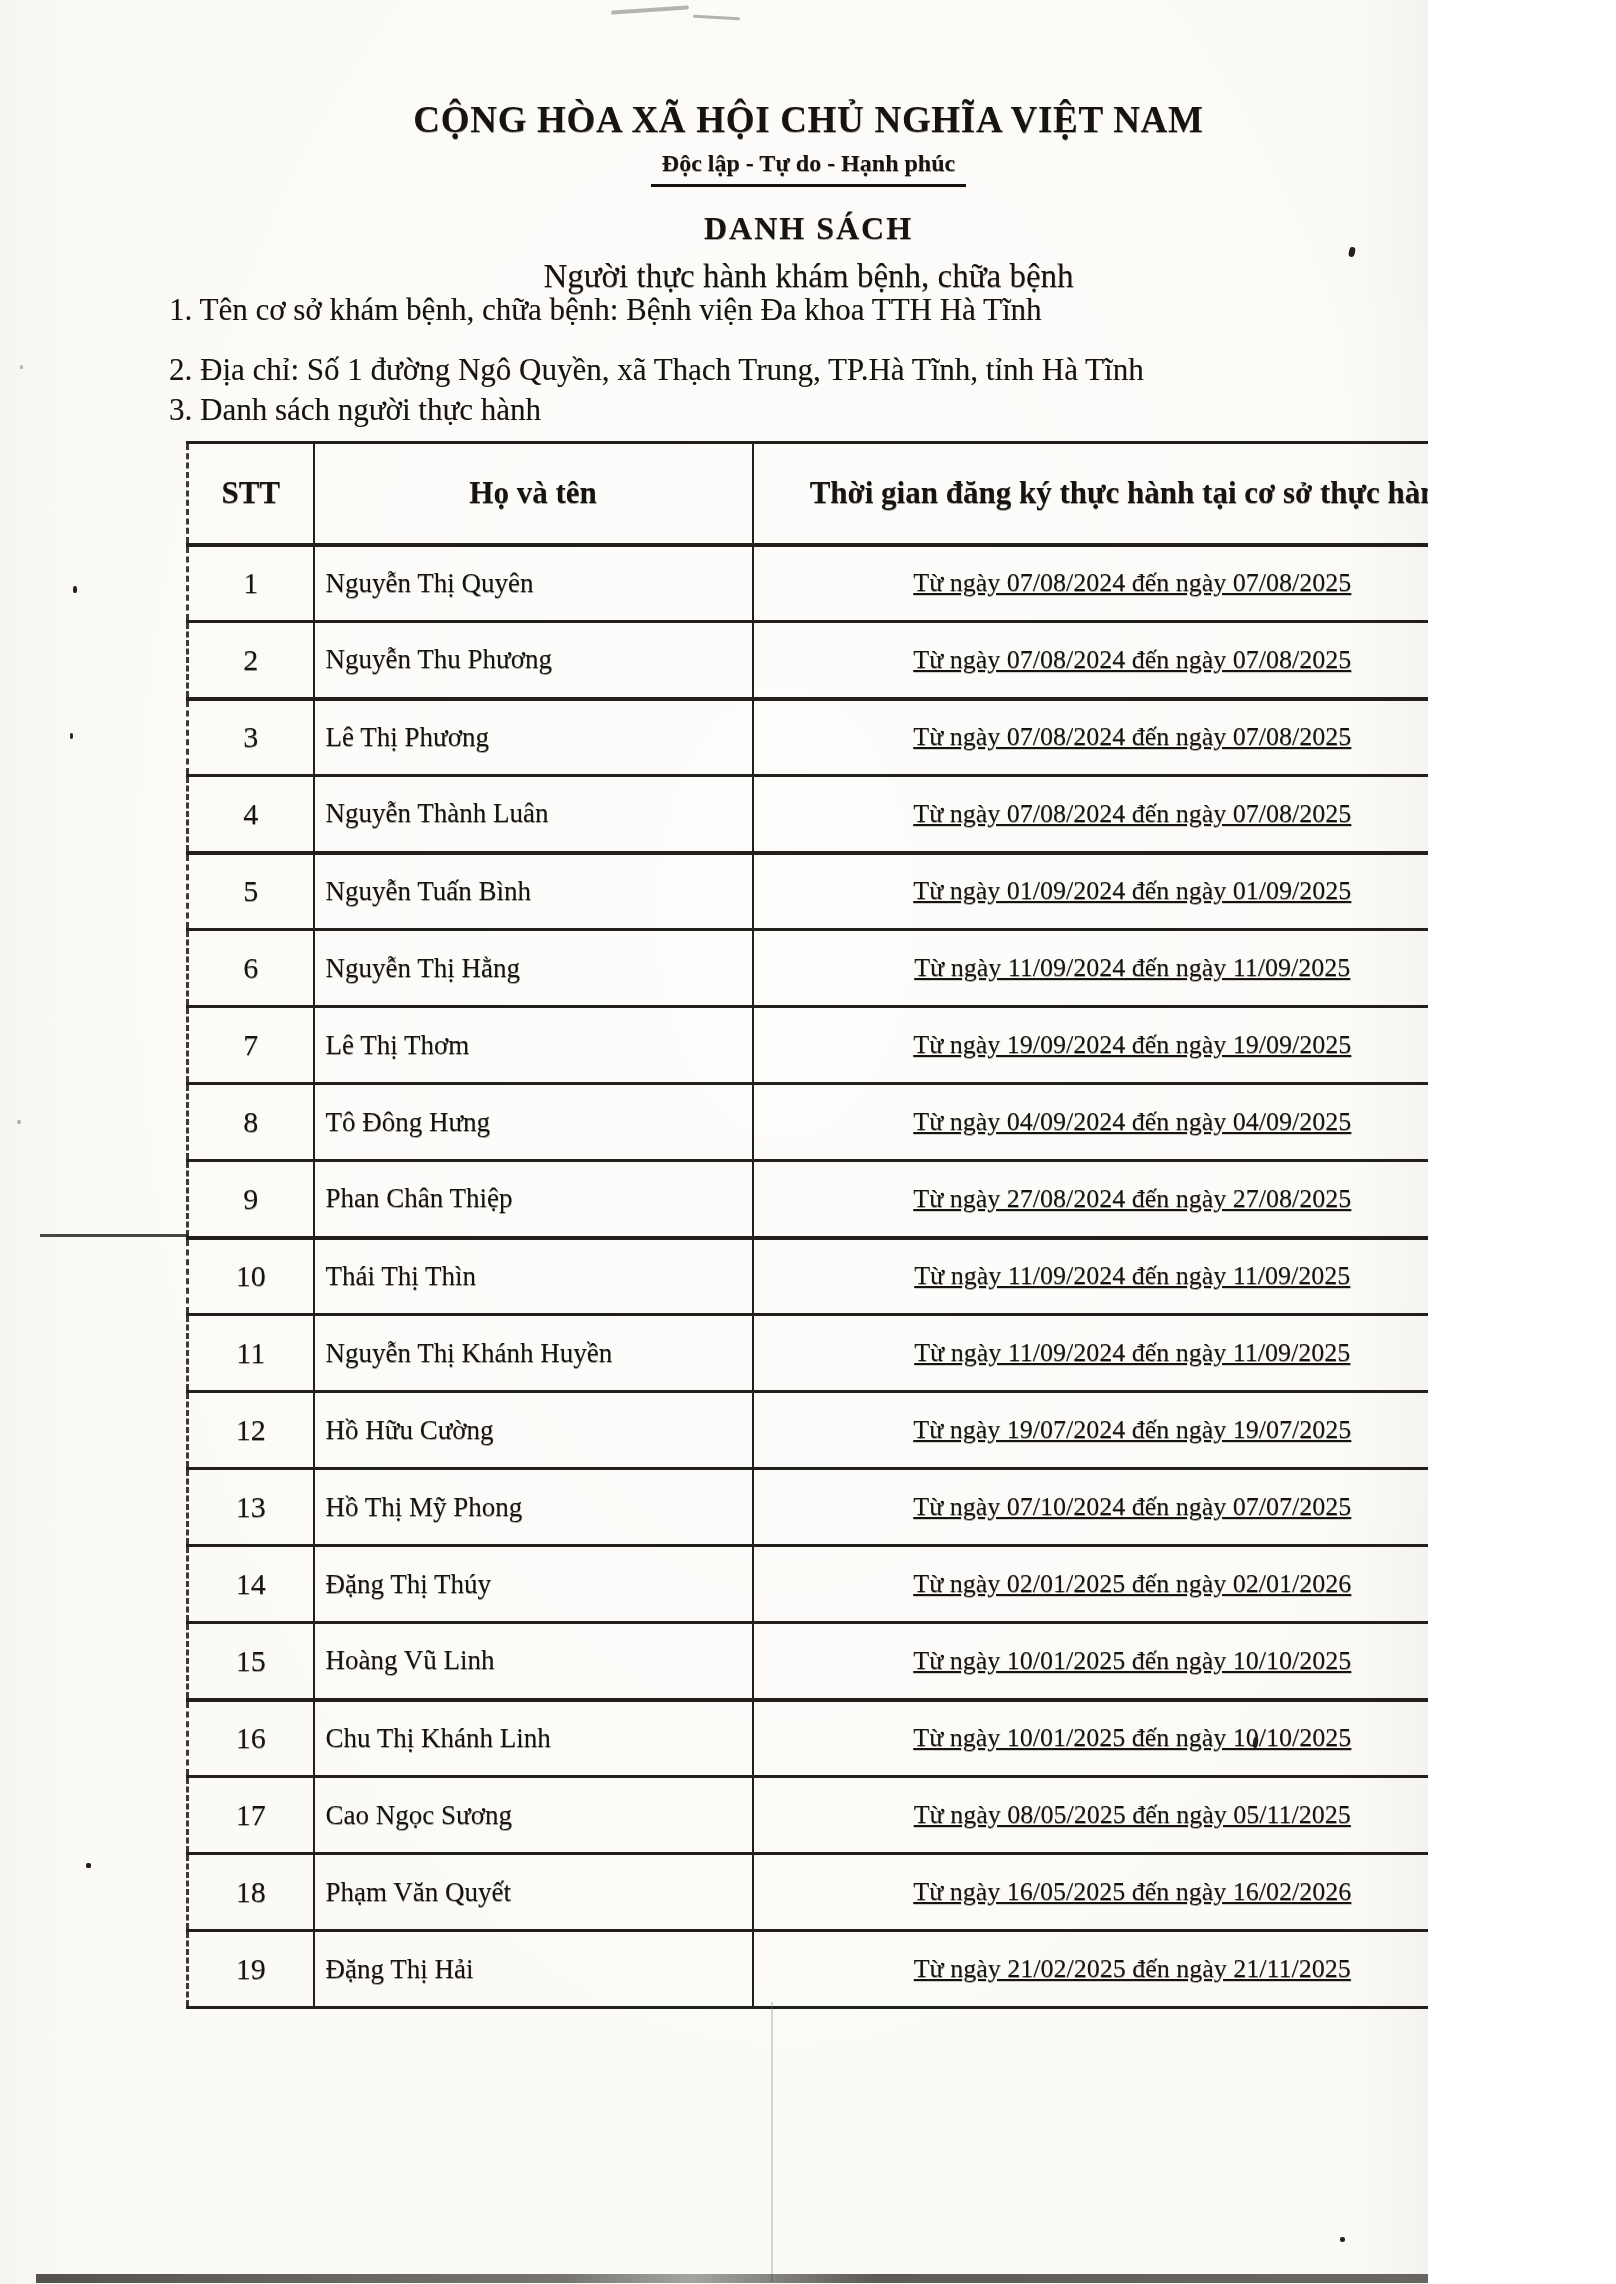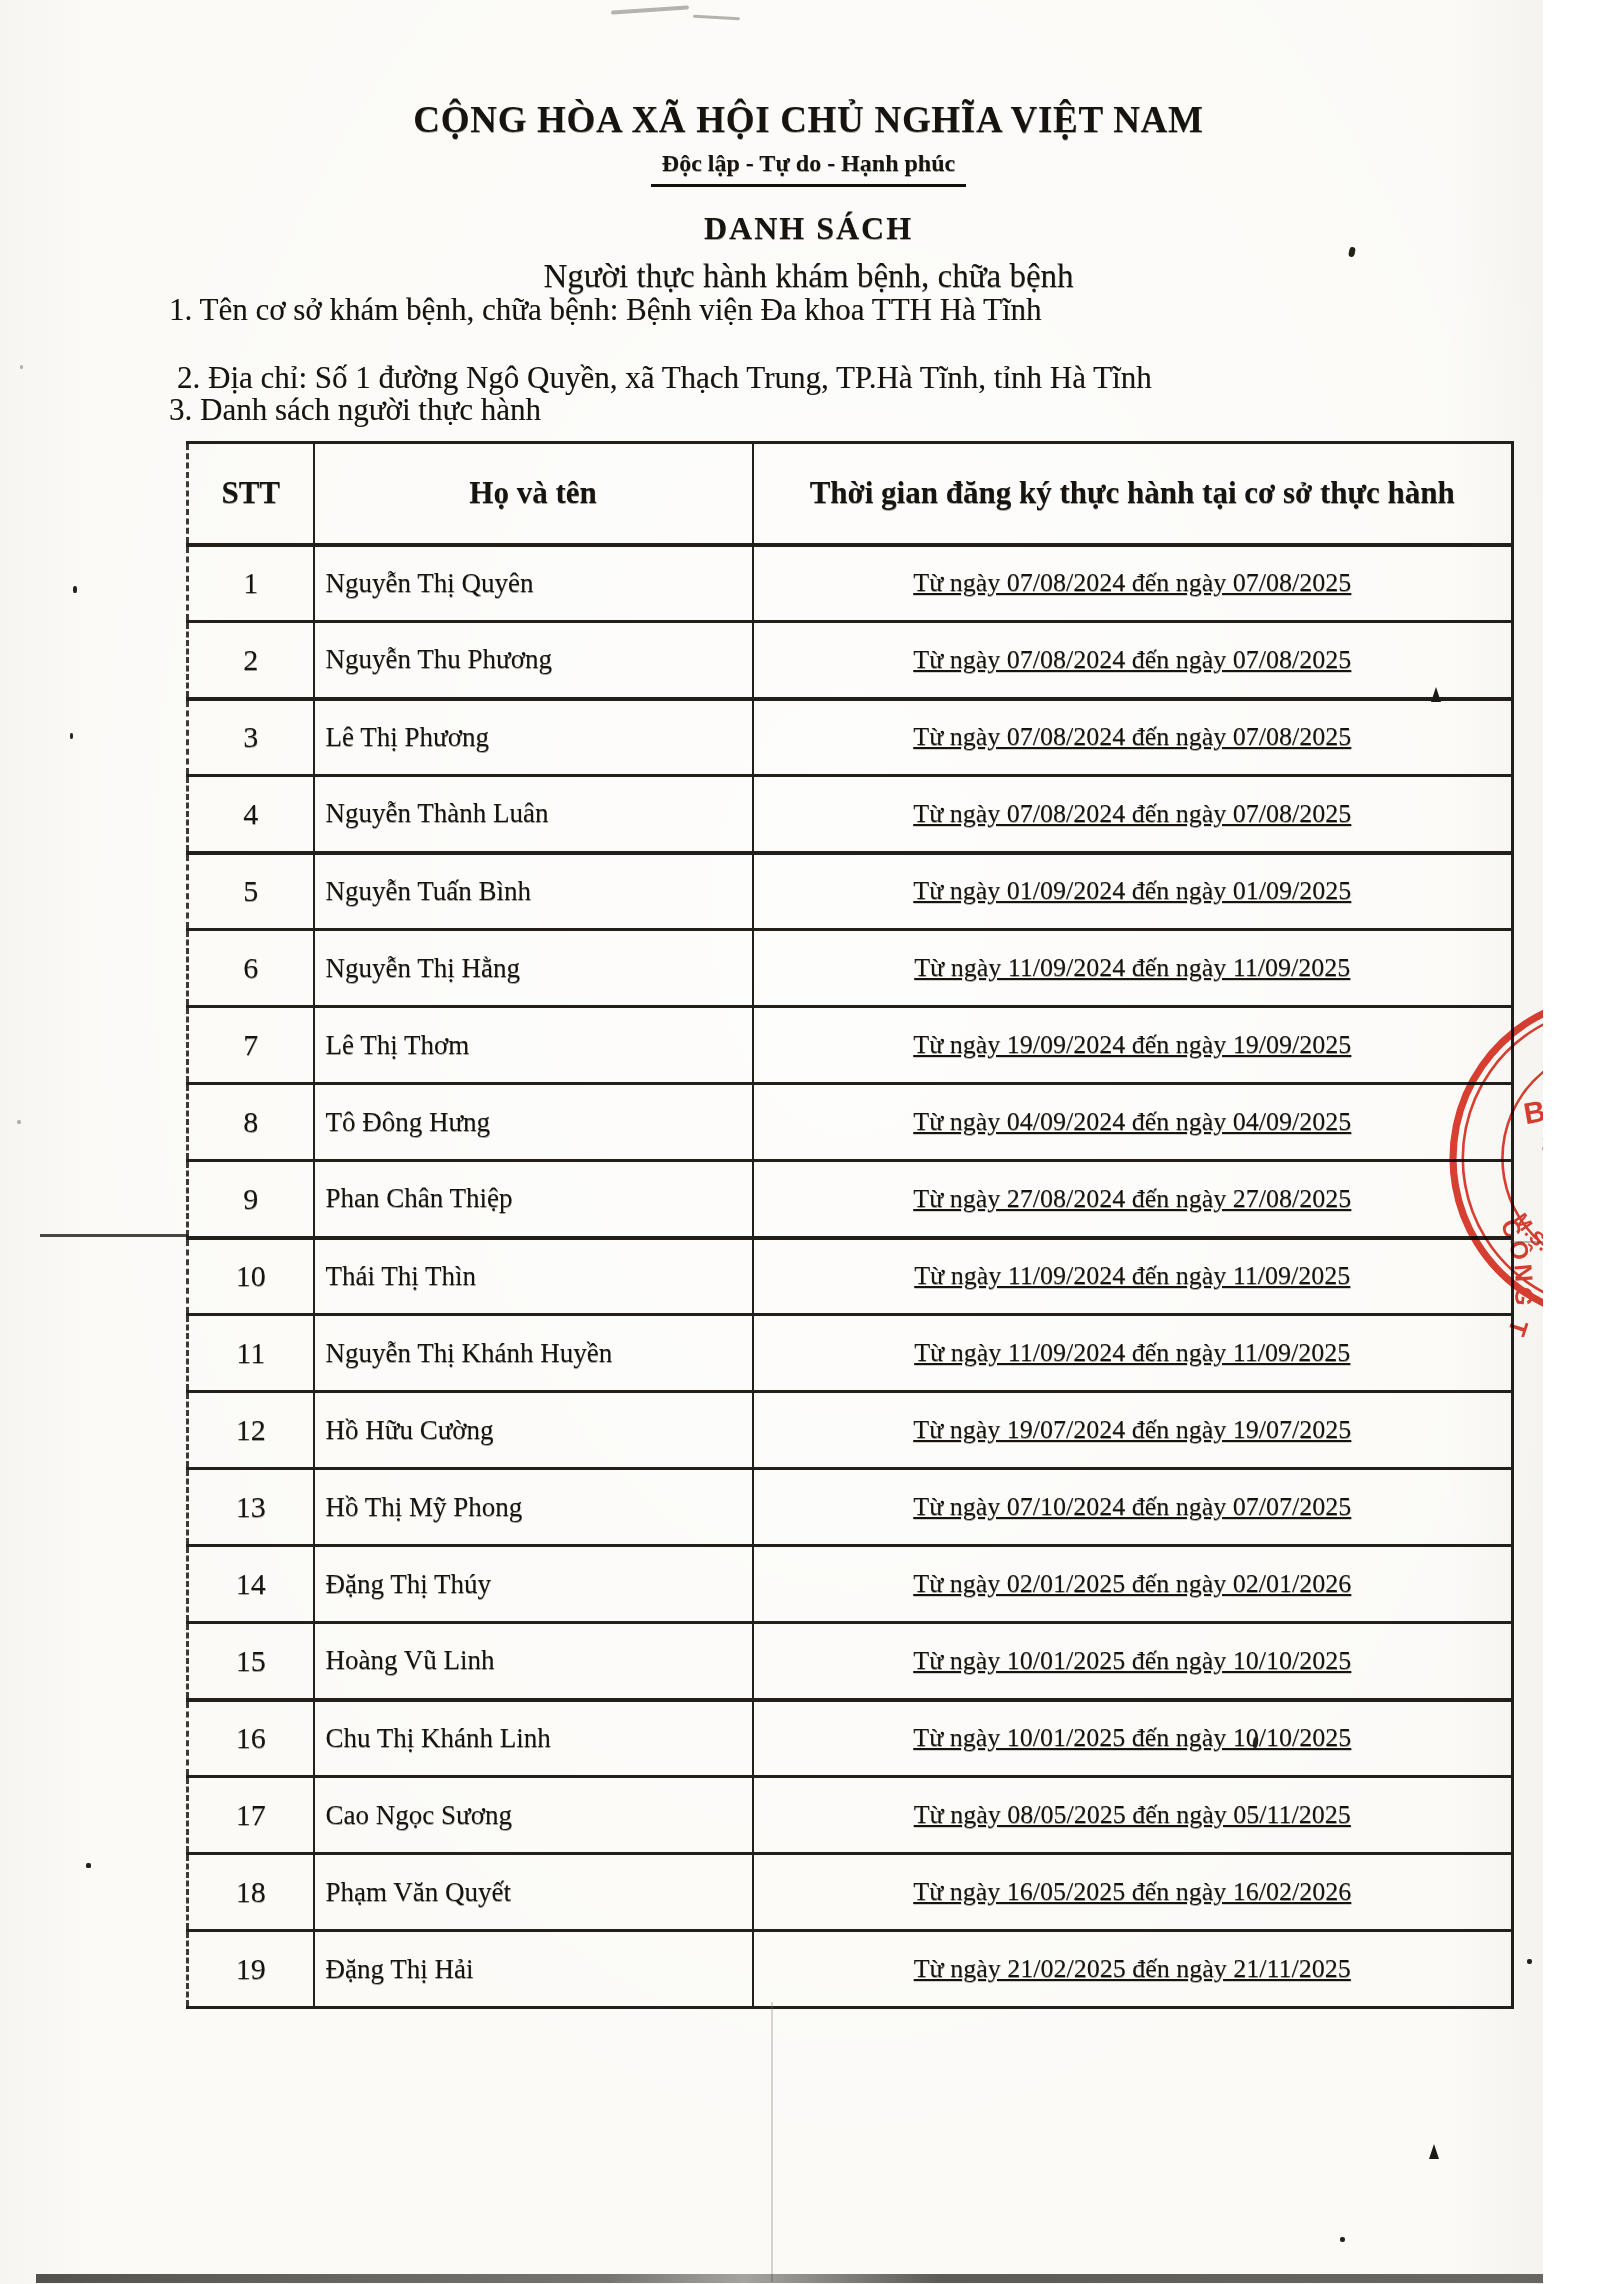--- a/index.html
+++ b/index.html
@@ -1,33 +1,33 @@
 <!DOCTYPE html>
 <html style="font-size:10.4px"><head>
 <meta charset="utf-8">
 <style>
   html,body{margin:0;padding:0;background:#ffffff;}
   .page{
-    position:relative;width:1543px;height:2284px;overflow:hidden;
+    position:relative;width:1428px;height:2284px;overflow:hidden;
     background:
       radial-gradient(ellipse at 55% 40%, rgba(255,255,255,0.6), rgba(0,0,0,0) 70%),
       linear-gradient(90deg, #f6f5f1 0%, #fbfaf7 6%, #fbfaf7 94%, #f4f3ef 100%),
       #fbfaf7;
     font-family:"Liberation Serif", serif;color:#17140f;
   }
   .hdr{position:absolute;left:0;width:1617px;text-align:center;white-space:nowrap;
        text-shadow:0.3px 0.5px 0 rgba(25,22,18,0.38);}
   .hdr-line1{top:98px;font-size:37px;font-weight:bold;letter-spacing:0.7px;}
   .hdr-line2{top:150px;font-size:24px;font-weight:bold;}
   .hdr-line2 .u{display:inline-block;padding:0 10.4px 6.5px 10.4px;border-bottom:3.9px solid #14110d;}
   .doc-title{top:210px;font-size:32px;font-weight:bold;letter-spacing:2px;}
   .doc-subtitle{top:258px;font-size:33px;font-weight:normal;}
   .info-line{position:absolute;left:169px;font-size:31px;white-space:nowrap;
              text-shadow:0.3px 0.4px 0 rgba(25,22,18,0.35);}
-  .i1{top:292px;} .i2{top:360px;margin-left:8px;} .i3{top:392px;}
+  .i1{top:292px;} .i2{top:352px;} .i3{top:392px;}
 
   table.roster{
     position:absolute;left:186px;top:441px;width:1325px;
     border-collapse:collapse;table-layout:fixed;
     border:3.9px solid #23201c;border-left:3.3px dashed #3d3933;
   }
   table.roster th, table.roster td{
     border:2.6px solid #23201c;border-top-width:3.3px;border-bottom-width:3.3px;
     vertical-align:middle;text-shadow:0.3px 0.5px 0 rgba(25,22,18,0.4);
   }

